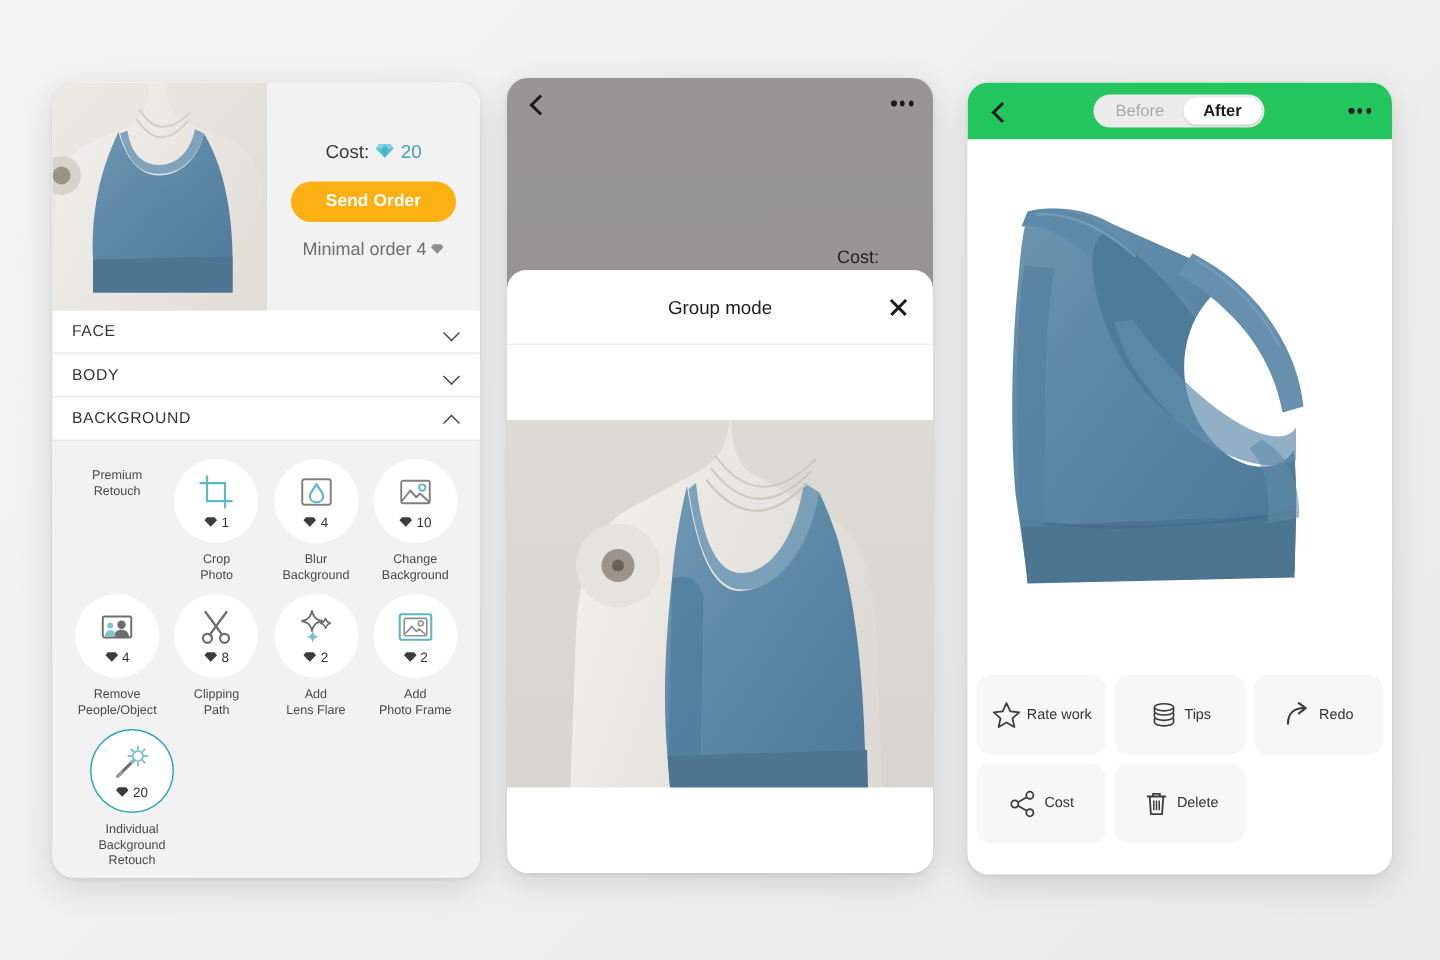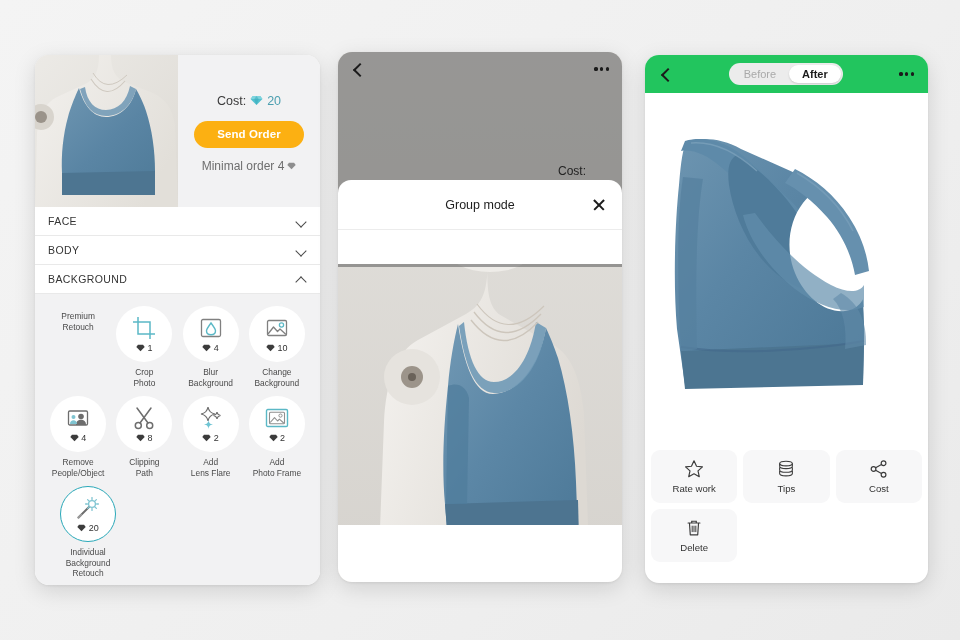--- a/index.html
+++ b/index.html
@@ -98,21 +98,21 @@
     width:8px; height:8px; border-left:2px solid #1b1b1b; border-bottom:2px solid #1b1b1b;
     transform: rotate(45deg);
   }
   .dots { display:flex; gap:2.5px; cursor:pointer; }
   .dots i { width:3.2px; height:3.2px; border-radius:50%; background:#1b1b1b; display:block; }
   .p2-cost {
     position:absolute; right:36px; top:112px; z-index:4;
     font-size:12px; color:#232323;
   }
   .modal {
-    position:absolute; left:0; right:0; top:128px; height:84px;
+    position:absolute; left:0; right:0; top:128px; height:100px;
     background:#fff; border-radius: 13px 13px 0 0; z-index: 8;
   }
   .modal-bar {
     height:50px; display:flex; align-items:center; justify-content:center;
     position:relative; border-bottom:1px solid #ececec;
   }
   .modal-title { font-size: 12.5px; color:#1e1e1e; }
   .modal-x {
     position:absolute; right:16px; top:50%; transform:translateY(-50%);
     width:14px; height:14px; cursor:pointer;
@@ -135,21 +135,21 @@
   }
   .seg {
     font-size:11px; padding:3px 13px; border-radius:11px; color:#a9a9a9; cursor:pointer;
   }
   .seg.active { background:#fff; color:#1b1b1b; font-weight:bold; box-shadow:0 1px 2px rgba(0,0,0,.14); }
   .p3-photo { height: 353px; background:#ffffff; position:relative; overflow:hidden; }
   .p3-actions { padding: 4px 6px 8px 6px; background:#fff; }
   .act-grid { display:grid; grid-template-columns: repeat(3,1fr); gap:6px; }
   .act-cell {
     background:#f7f7f8; border-radius:9px; height:53px;
-    display:flex; flex-direction:column; align-items:center; justify-content:center; gap:4px;
+    display:flex; flex-direction:row; align-items:center; justify-content:center; gap:4px;
     cursor:pointer;
   }
   .act-label { font-size:9.6px; color:#333; }
 
   svg { display:block; }
 </style>
 </head>
 <body>
 
 <div class="stage">
@@ -526,20 +526,27 @@
         <div class="act-cell">
           <svg width="20" height="20" viewBox="0 0 22 22">
             <ellipse cx="11" cy="5" rx="7" ry="2.6" fill="none" stroke="#3c3c3c" stroke-width="1.2"></ellipse>
             <path d="M4 5 L4 8 C4 9.4 7.1 10.6 11 10.6 C14.9 10.6 18 9.4 18 8 L18 5" fill="none" stroke="#3c3c3c" stroke-width="1.2"></path>
             <path d="M4 9 L4 12 C4 13.4 7.1 14.6 11 14.6 C14.9 14.6 18 13.4 18 12 L18 9" fill="none" stroke="#3c3c3c" stroke-width="1.2"></path>
             <path d="M4 13 L4 16 C4 17.4 7.1 18.6 11 18.6 C14.9 18.6 18 17.4 18 16 L18 13" fill="none" stroke="#3c3c3c" stroke-width="1.2"></path>
           </svg>
           <span class="act-label">Tips</span>
         </div>
 
+        <div class="act-cell">
+          <svg width="20" height="20" viewBox="0 0 22 22">
+            <path d="M4 17 C4 9 9 5.5 16 5.5" fill="none" stroke="#3c3c3c" stroke-width="1.6" stroke-linecap="round"></path>
+            <path d="M12 2 L17 5.6 L12 9.4" fill="none" stroke="#3c3c3c" stroke-width="1.6" stroke-linecap="round" stroke-linejoin="round"></path>
+          </svg>
+          <span class="act-label">Redo</span>
+        </div>
 
 
         <div class="act-cell">
           <svg width="20" height="20" viewBox="0 0 22 22">
             <circle cx="16" cy="4.6" r="2.6" fill="none" stroke="#3c3c3c" stroke-width="1.3"></circle>
             <circle cx="5" cy="11" r="2.6" fill="none" stroke="#3c3c3c" stroke-width="1.3"></circle>
             <circle cx="16" cy="17.4" r="2.6" fill="none" stroke="#3c3c3c" stroke-width="1.3"></circle>
             <path d="M7.3 9.7 L13.7 6" stroke="#3c3c3c" stroke-width="1.3"></path>
             <path d="M7.3 12.3 L13.7 16" stroke="#3c3c3c" stroke-width="1.3"></path>
           </svg>

